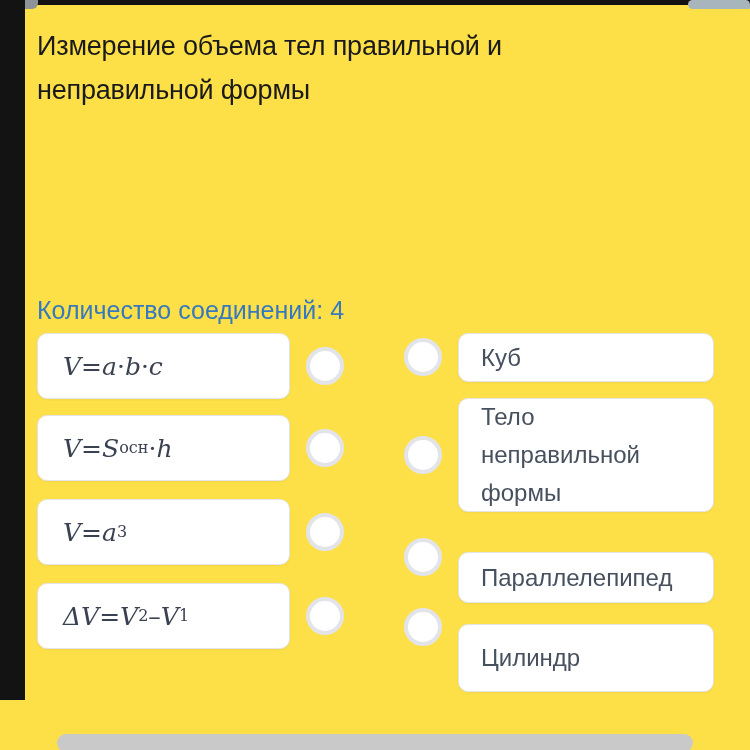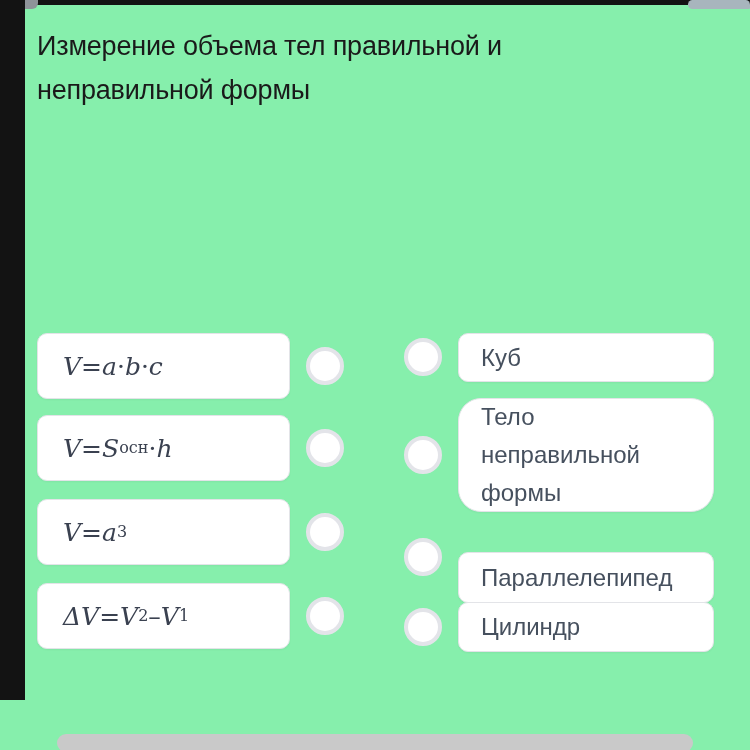--- a/index.html
+++ b/index.html
@@ -1,19 +1,19 @@
 <!DOCTYPE html>
 <html lang="ru"><head>
 <meta charset="utf-8">
 <style>
   html,body{margin:0;padding:0;background:#fff;}
   .screen{
     position:relative;
     width:750px;height:750px;
-    background:#86efac;
+    background:#fde047;
     overflow:hidden;
     font-family:"Liberation Sans","DejaVu Sans",sans-serif;
   }
   
   .top-edge{position:absolute;left:0;top:0;width:750px;height:5px;background:#131313;}
   .tab-left{position:absolute;left:0;top:0;width:38px;height:9px;background:#8e9399;border-radius:0 0 6px 2px;}
   .tab-right{position:absolute;left:688px;top:0;width:62px;height:9px;background:#a8b5bd;border-radius:6px 6px 2px 6px;}
   .left-edge{position:absolute;left:0;top:0;width:25px;height:700px;background:#131313;}
 
   .page-title{
@@ -44,23 +44,23 @@
   .f1{top:333px;} .f2{top:415px;} .f3{top:499px;} .f4{top:583px;}
 
   .tk-i{font-style:italic;}
   .tk-o{font-style:normal;}
   .fcard sub{font-size:16px;font-style:normal;vertical-align:-6px;line-height:0;}
   .fcard sup{font-size:16px;font-style:normal;vertical-align:9px;line-height:0;}
 
   .acard{left:458px;width:256px;padding-left:22px;padding-right:16px;
     font-size:24px;line-height:38px;color:#46505e;white-space:pre-line;}
   .a1{top:333px;height:49px;}
-  .a2{top:398px;height:114px;border-radius:23px;}
+  .a2{top:398px;height:114px;}
   .a3{top:552px;height:51px;}
-  .a4{top:602px;height:50px;}
+  .a4{top:624px;height:68px;}
 
   .dot{
     position:absolute;width:30px;height:30px;background:#fff;
     border:4px solid #e3e4e9;border-radius:50%;
     box-sizing:content-box;
   }
   .dl{left:306px;} .dr{left:404px;}
   .dl1{top:347px;} .dl2{top:429px;} .dl3{top:513px;} .dl4{top:597px;}
   .dr1{top:338px;} .dr2{top:436px;} .dr3{top:538px;} .dr4{top:608px;}
 
@@ -76,20 +76,21 @@
 
   <div class="top-edge"></div>
   <div class="tab-left"></div>
   <div class="tab-right"></div>
   <div class="left-edge"></div>
 
   <h1 class="page-title">Измерение объема тел правильной и
 неправильной формы</h1>
 
 
+  <div class="connections">Количество соединений: 4</div>
 
   <div class="card fcard f1">
       <span class="tk-i">V</span>
       <span class="tk-o"> = </span>
       <span class="tk-i">a</span>
       <span class="tk-o"> · </span>
       <span class="tk-i">b</span>
       <span class="tk-o"> · </span>
       <span class="tk-i">c</span>
     </div>

